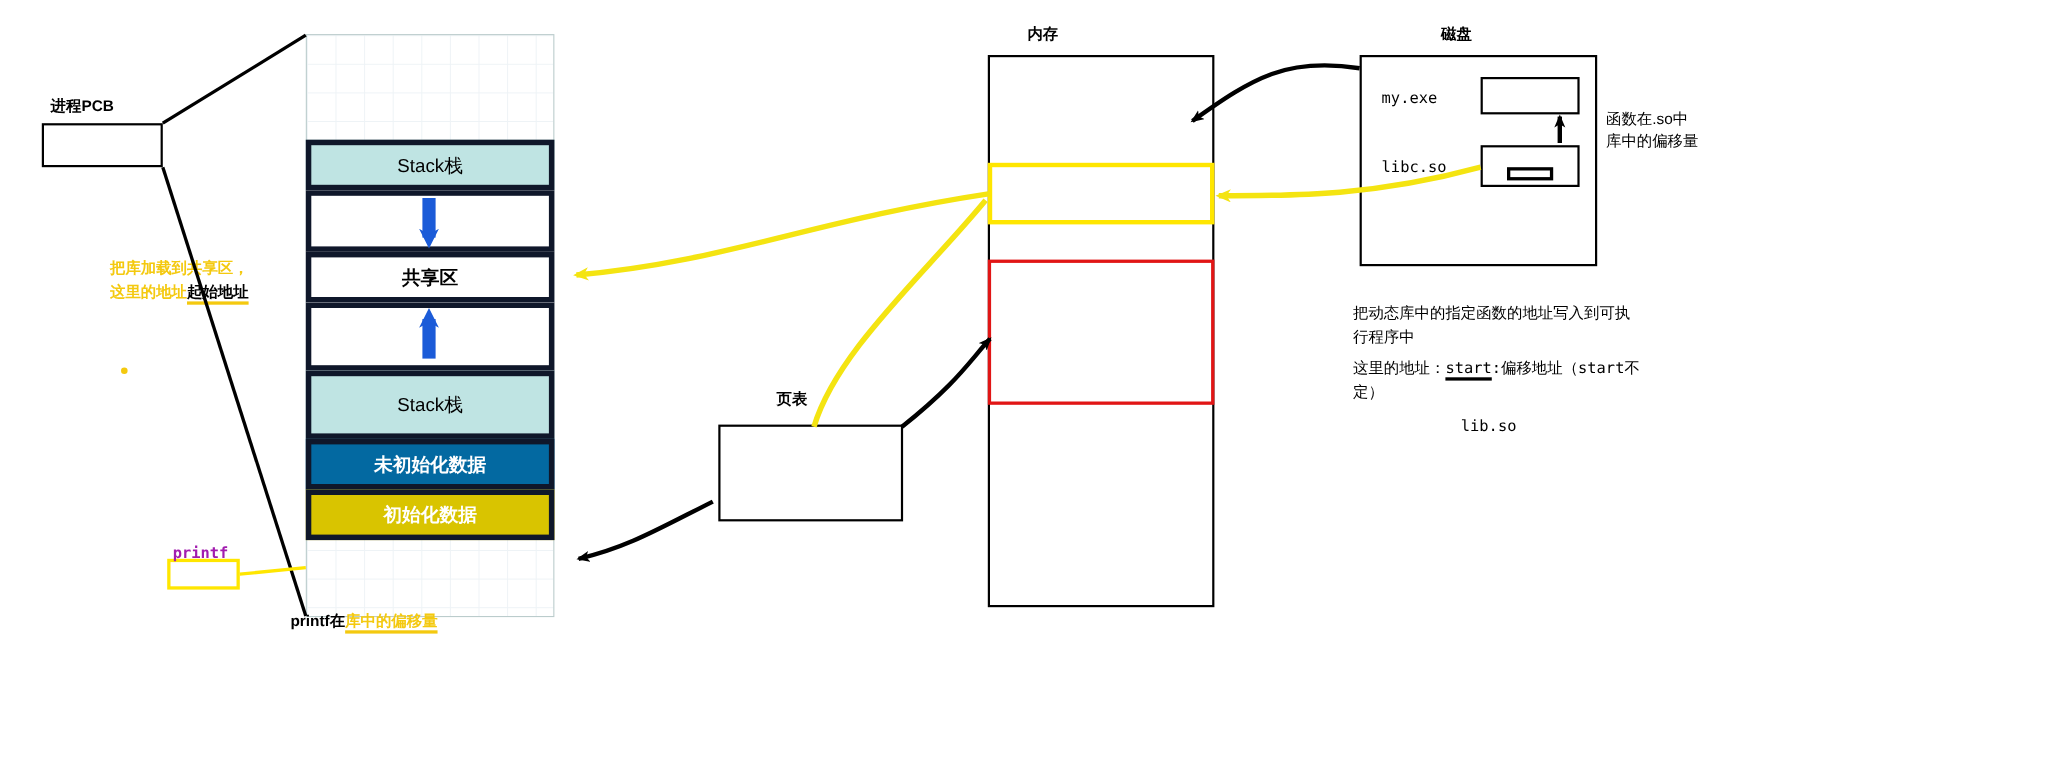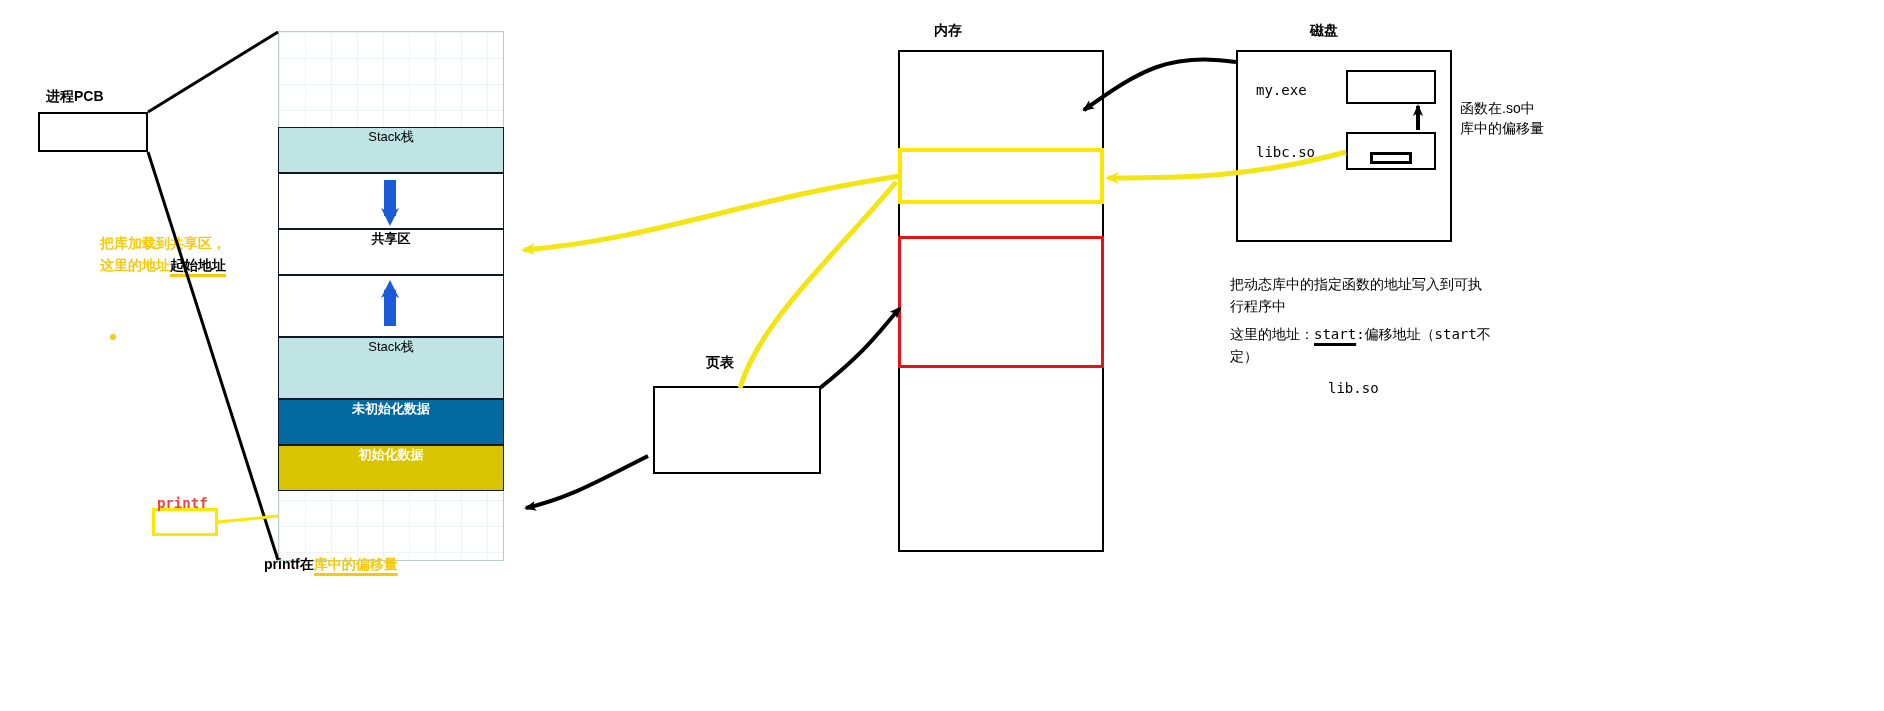--- a/index.html
+++ b/index.html
@@ -1,19 +1,19 @@
 <!DOCTYPE html>
 <html><head>
 <meta charset="utf-8">
 <style>
   html,body{margin:0;padding:0;font-family:"Microsoft YaHei",Arial,sans-serif;font-size:14px;background:#fff;}
   .canvas{position:relative;width:1884px;height:711px;}
   .box{position:absolute;border:2px solid #000;box-sizing:border-box;background:#fff;}
   .label{position:absolute;white-space:nowrap;}
-  .seg{position:absolute;box-sizing:border-box;border:1px solid #0f172a;display:flex;align-items:flex-start;justify-content:center;font-size:13px;}
+  .seg{position:absolute;box-sizing:border-box;border:5px solid #0f172a;display:flex;align-items:center;justify-content:center;font-size:17px;}
   .seg.bold{font-weight:700;}
   .grid-bg{background-image:linear-gradient(#eef3f6 1px,transparent 1px),linear-gradient(90deg,#eef3f6 1px,transparent 1px);background-size:26px 26px;}
   svg{position:absolute;left:0;top:0;pointer-events:none;}
   .yellow-text{color:#f4c90f;font-weight:700;}
   .mixed span.y{color:#f4c90f;font-weight:700;}
   .mixed span.k{color:#000;font-weight:700;}
   .small-dot{position:absolute;width:6px;height:6px;border-radius:50%;background:#f4c90f;}
 </style>
 </head>
 <body>
@@ -43,21 +43,21 @@
       <span>初始化数据</span>
     </div>
 
   <div class="label yellow-text" style="left:100px;top:235px;">把库加载到共享区，</div>
   <div class="label mixed" style="left:100px;top:257px;">
     <span class="y">这里的地址</span><span class="k" style="text-decoration:underline;text-decoration-color:#f4c90f;text-decoration-thickness:3px;text-underline-offset:4px;">起始地址</span>
   </div>
   <div class="small-dot" style="left:110px;top:334px;"></div>
 
   <div class="box" style="left:152px;top:508px;width:66px;height:28px;border:3px solid #ffe600;"></div>
-  <div class="label" style="left:157px;top:495px;font-weight:700;color:#ef4444;font-family:monospace;">printf</div>
+  <div class="label" style="left:157px;top:495px;font-weight:700;color:#a21caf;font-family:monospace;">printf</div>
   <div class="label mixed" style="left:244px;top:556px;font-weight:700;margin-left:20px;">
     <span class="k">printf在</span><span class="y" style="text-decoration:underline;text-decoration-color:#f4c90f;text-decoration-thickness:3px;text-underline-offset:4px;">库中的偏移量</span>
   </div>
 
   <div class="label" style="left:706px;top:354px;font-weight:600;">页表</div>
   <div class="box" style="left:653px;top:386px;width:168px;height:88px;"></div>
 
   <div class="label" style="left:934px;top:22px;font-weight:600;">内存</div>
   <div class="box" style="left:898px;top:50px;width:206px;height:502px;"></div>
   <div class="box" style="left:898px;top:148px;width:206px;height:56px;border:4px solid #ffe600;background:transparent;"></div>

